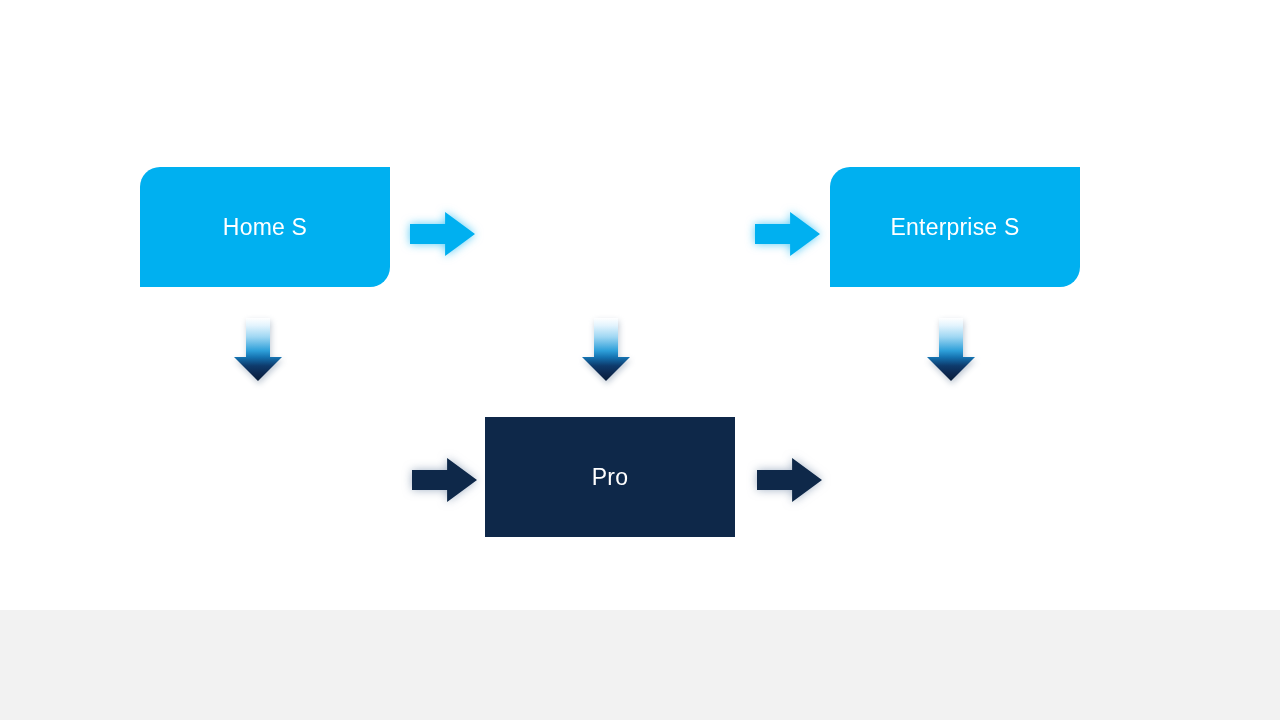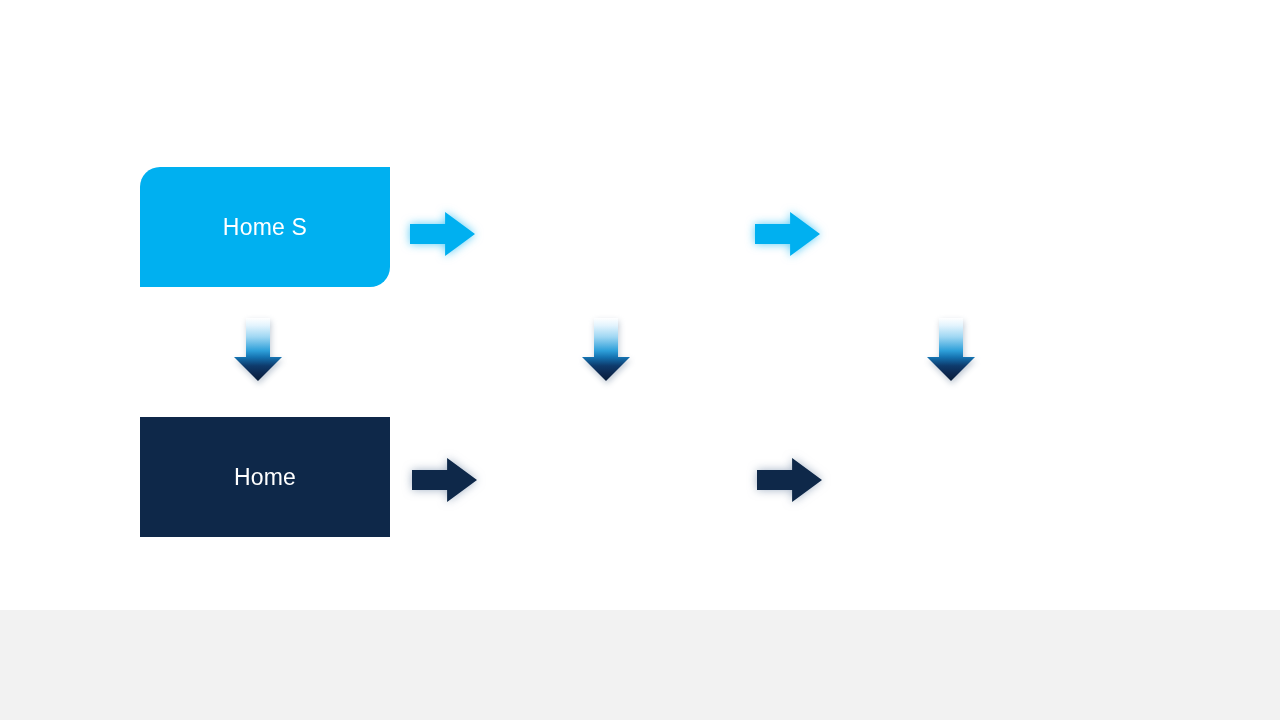--- a/index.html
+++ b/index.html
@@ -93,40 +93,43 @@
   .vcol3 { left: 927px; }
 </style>
 </head>
 <body>
 
 <div class="canvas">
 
   <div class="node top col1">
     <span>Home S</span>
   </div>
+  <div class="node top col3">
+    <span>Enterprise S</span>
+  </div>
 
   <div class="hwrap light hrow-top hgap1">
     <div class="harrow light"></div>
   </div>
   <div class="hwrap light hrow-top hgap2">
     <div class="harrow light"></div>
   </div>
 
   <div class="vwrap vcol1">
     <div class="varrow"></div>
   </div>
   <div class="vwrap vcol2">
     <div class="varrow"></div>
   </div>
   <div class="vwrap vcol3">
     <div class="varrow"></div>
   </div>
 
-  <div class="node bottom col1">
-    <span>Home</span>
+  <div class="node bottom col2">
+    <span>Pro</span>
   </div>
 
   <div class="hwrap dark hrow-bot hgap1b">
     <div class="harrow dark"></div>
   </div>
   <div class="hwrap dark hrow-bot hgap2b">
     <div class="harrow dark"></div>
   </div>
 
 </div>

